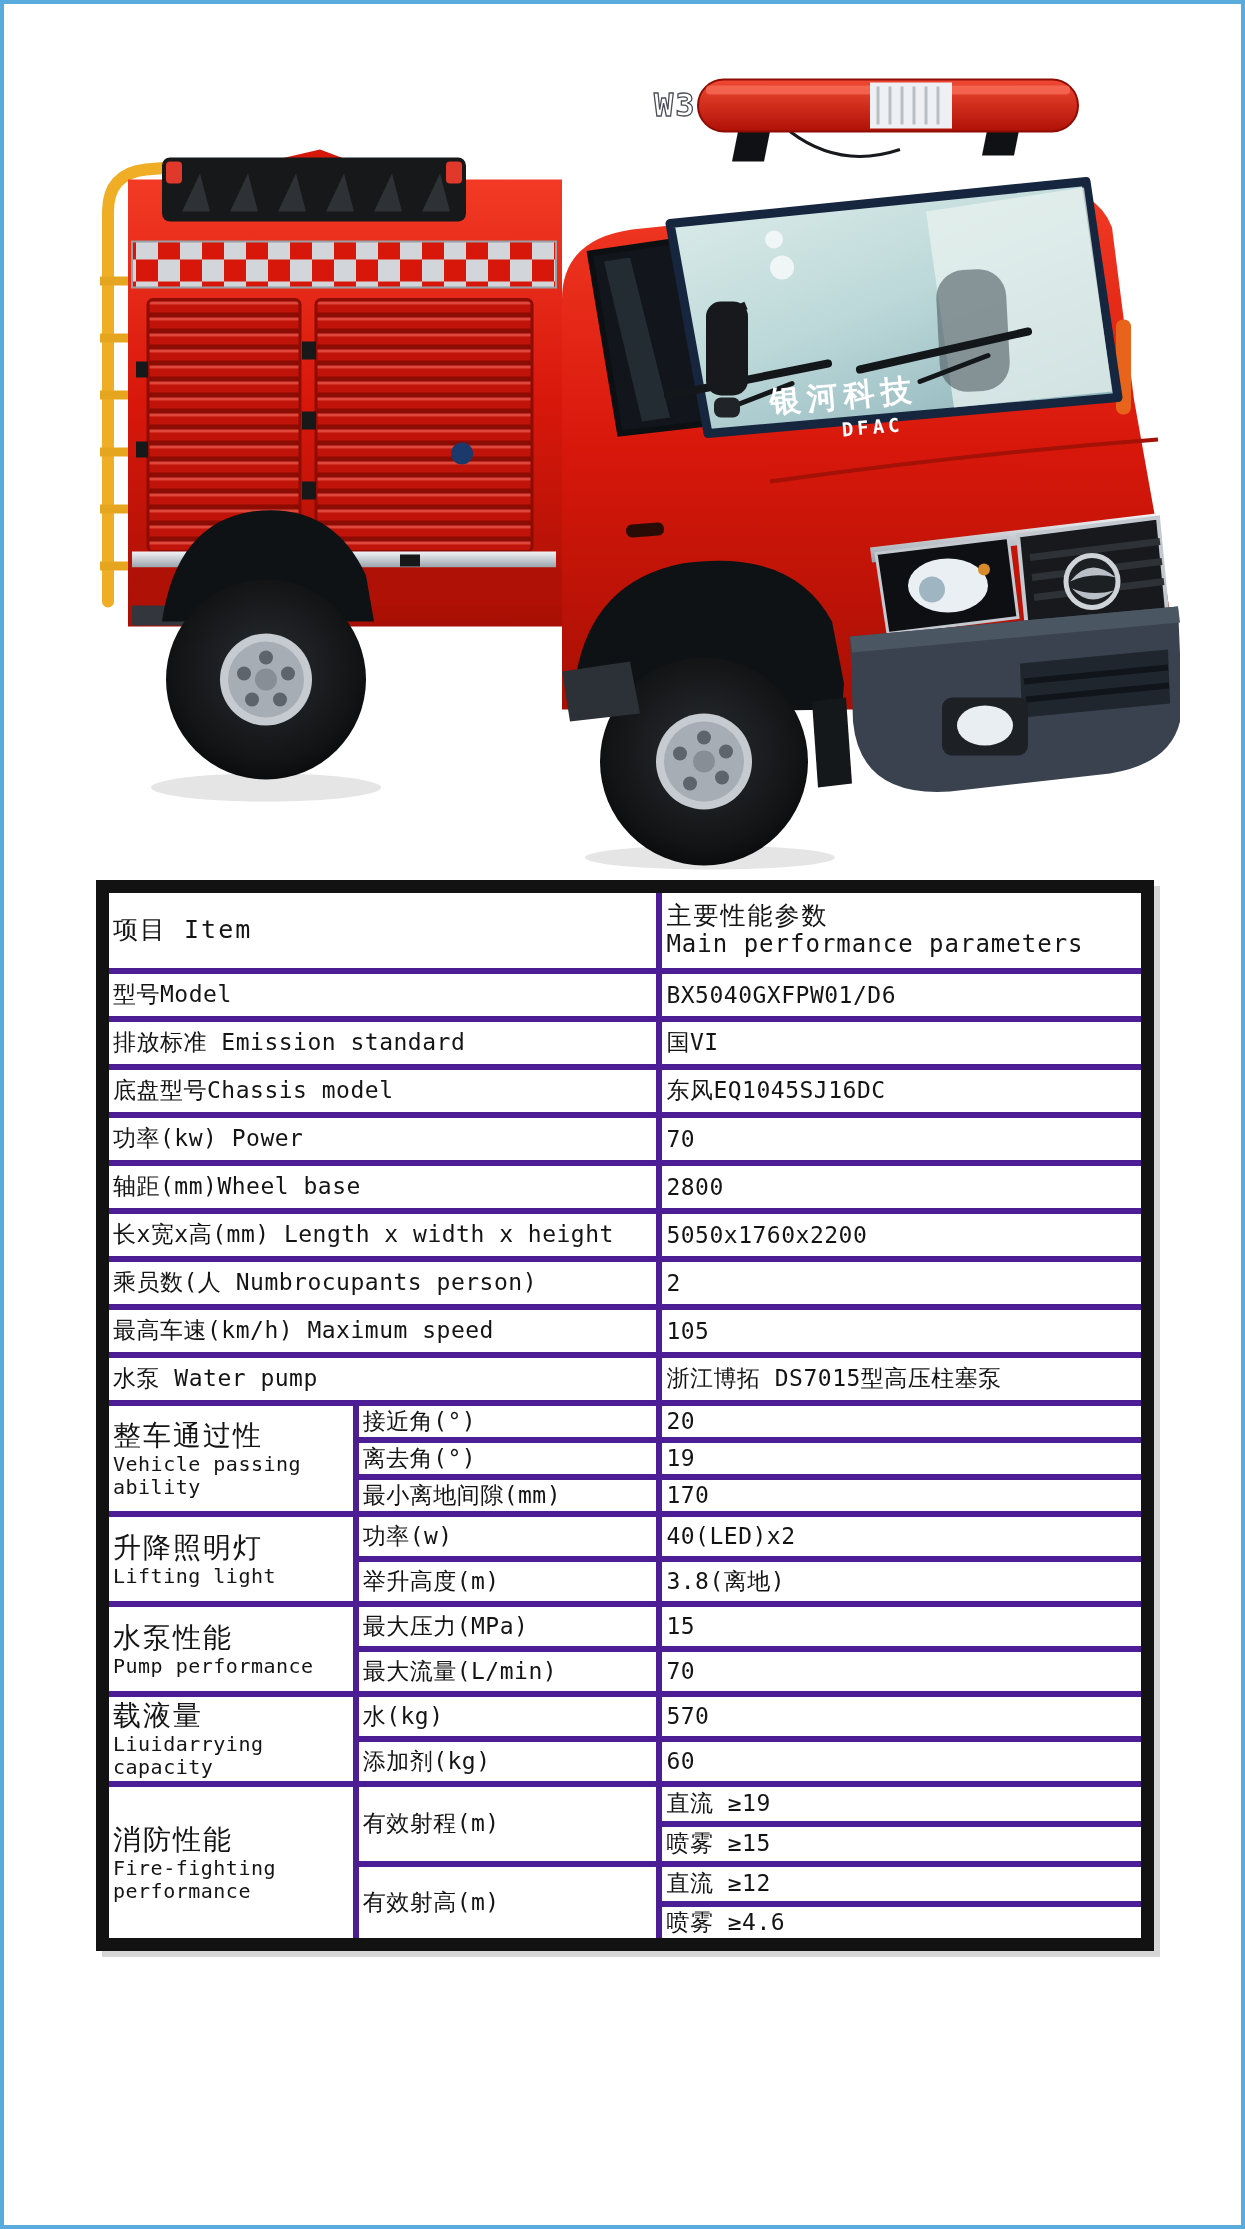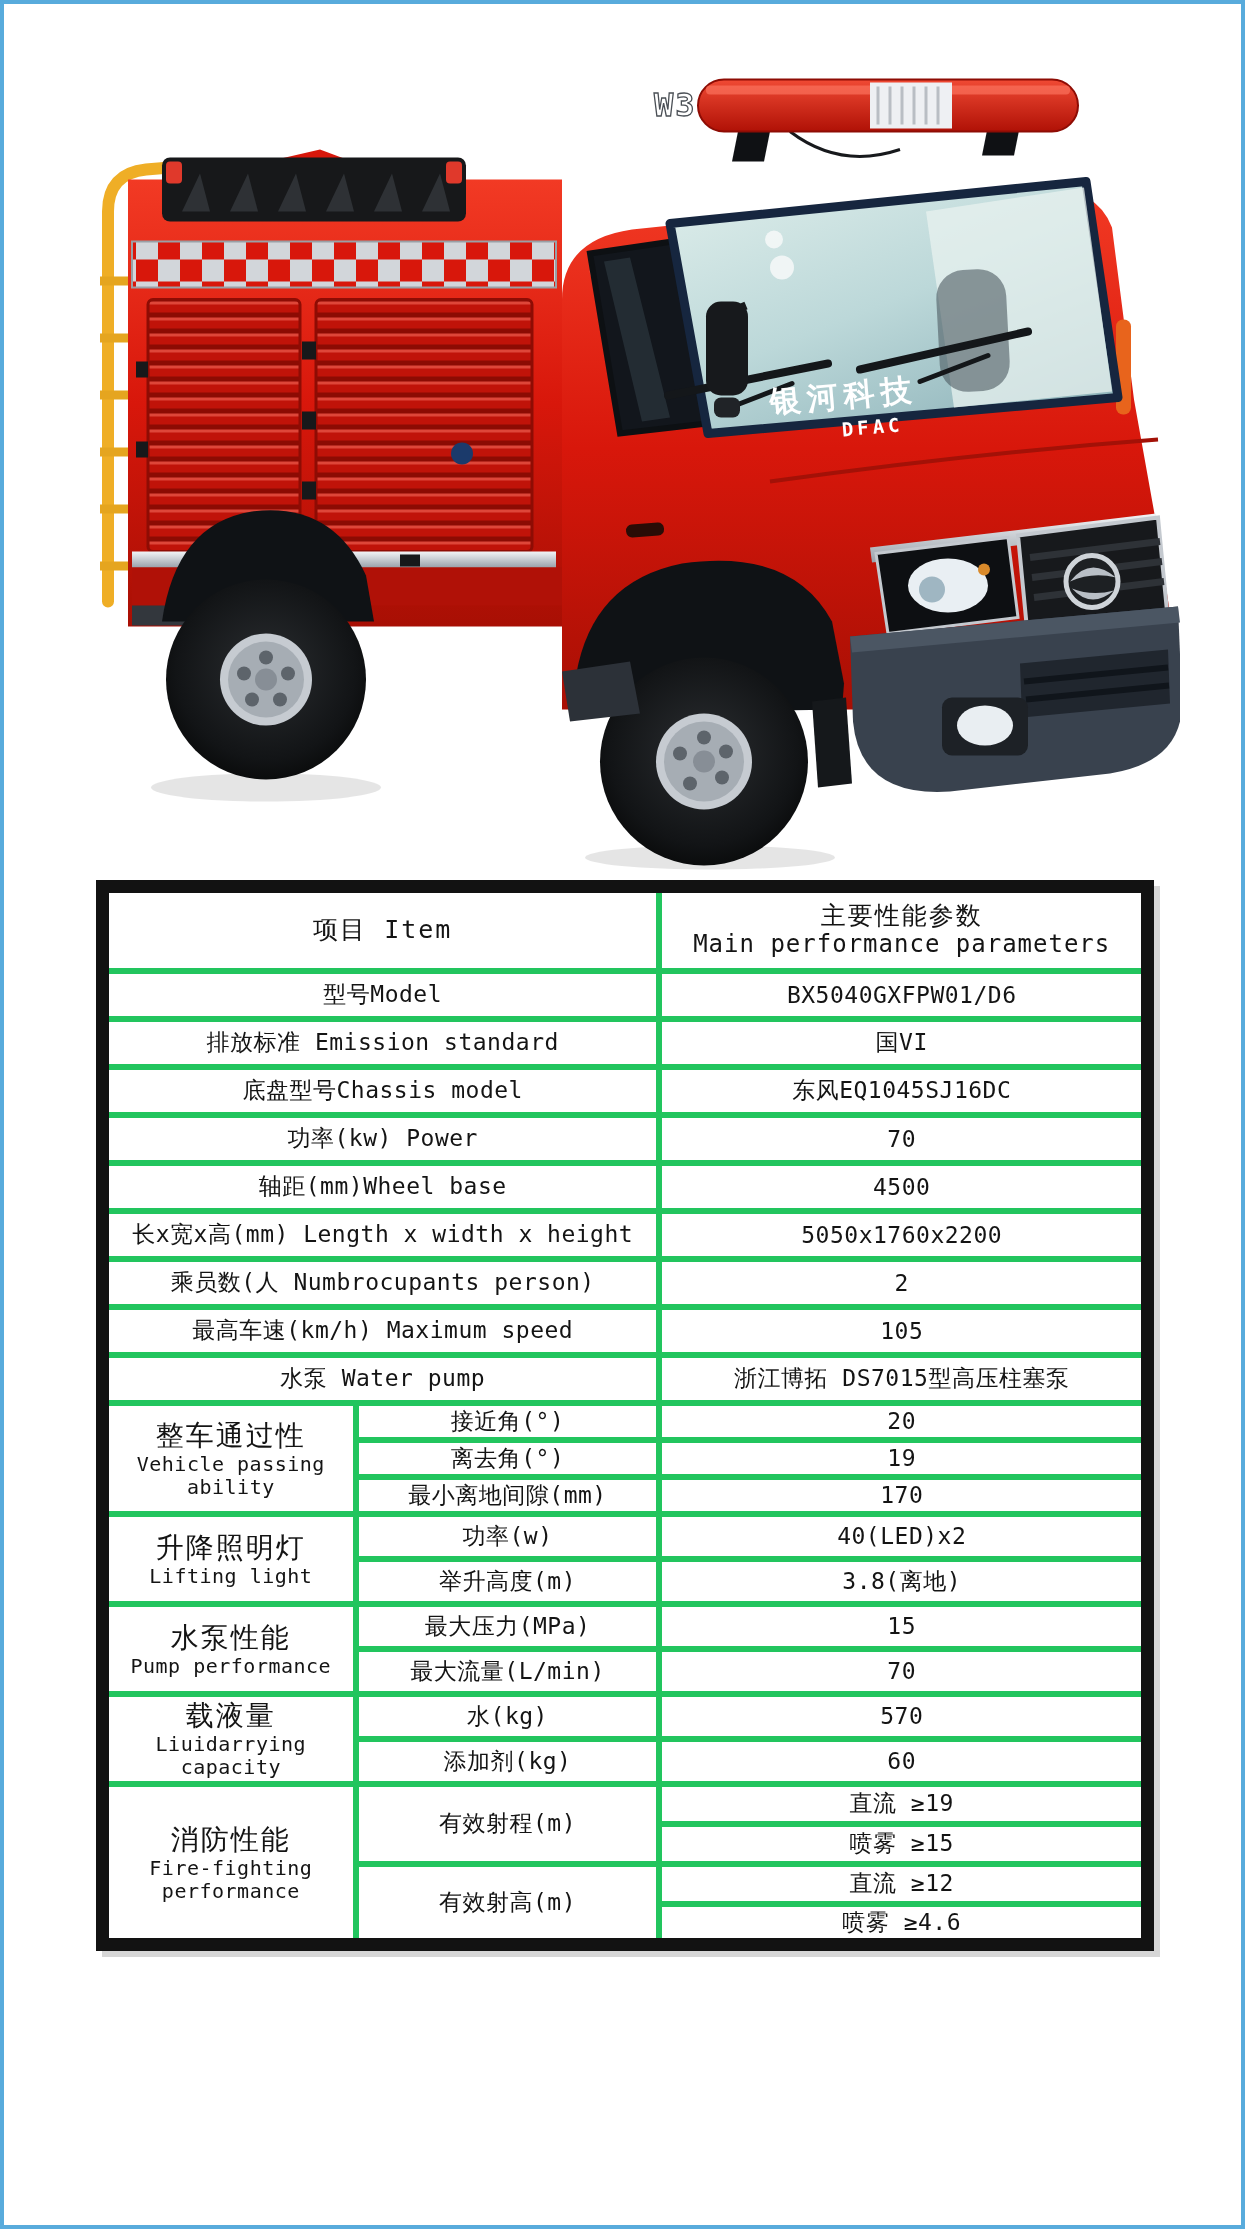--- a/index.html
+++ b/index.html
@@ -5,21 +5,21 @@
   html,body{margin:0;padding:0;background:#ffffff;}
   .page{position:relative;width:1245px;height:2229px;background:#ffffff;
         border:4px solid #58abdc;box-sizing:border-box;overflow:hidden;
         font-family:"DejaVu Sans Mono","DejaVu Sans",sans-serif;color:#141414;}
   .truck-wrap{position:absolute;left:66px;top:55px;width:1110px;height:815px;}
   .truck-wrap svg{display:block;width:100%;height:100%;}
 
   table.spec{position:absolute;left:92px;top:876px;width:1058px;
              border-collapse:collapse;table-layout:fixed;background:#ffffff;
              border:13px solid #121212;box-shadow:6px 6px 0 rgba(0,0,0,0.16);}
-  table.spec td{border:6px solid #22c55e;text-align:center;vertical-align:middle;
+  table.spec td{border:6px solid #4c1d95;vertical-align:middle;
                 padding:0 4px;overflow:hidden;}
   tr.h  {height:84px;}
   tr.s  {height:48px;}
   tr.ga {height:37px;}
   tr.gb {height:45px;}
   tr.gf {height:40px;}
   .lbl,.val{font-size:23px;letter-spacing:0.5px;white-space:nowrap;}
   .hd-cn{display:block;font-size:25px;letter-spacing:2px;line-height:1.15;}
   .hd-en{display:block;font-size:24px;letter-spacing:1px;line-height:1.15;}
   .grp .cn{display:block;font-size:28px;letter-spacing:2px;line-height:1.25;}
@@ -238,21 +238,21 @@
     <tr class="s">
           <td colspan="2"><span class="lbl">底盘型号Chassis model</span></td>
           <td><span class="val">东风EQ1045SJ16DC</span></td>
         </tr>
     <tr class="s">
           <td colspan="2"><span class="lbl">功率(kw) Power</span></td>
           <td><span class="val">70</span></td>
         </tr>
     <tr class="s">
           <td colspan="2"><span class="lbl">轴距(mm)Wheel base</span></td>
-          <td><span class="val">4500</span></td>
+          <td><span class="val">2800</span></td>
         </tr>
     <tr class="s">
           <td colspan="2"><span class="lbl">长x宽x高(mm) Length x width x height</span></td>
           <td><span class="val">5050x1760x2200</span></td>
         </tr>
     <tr class="s">
           <td colspan="2"><span class="lbl">乘员数(人 Numbrocupants person)</span></td>
           <td><span class="val">2</span></td>
         </tr>
     <tr class="s">

